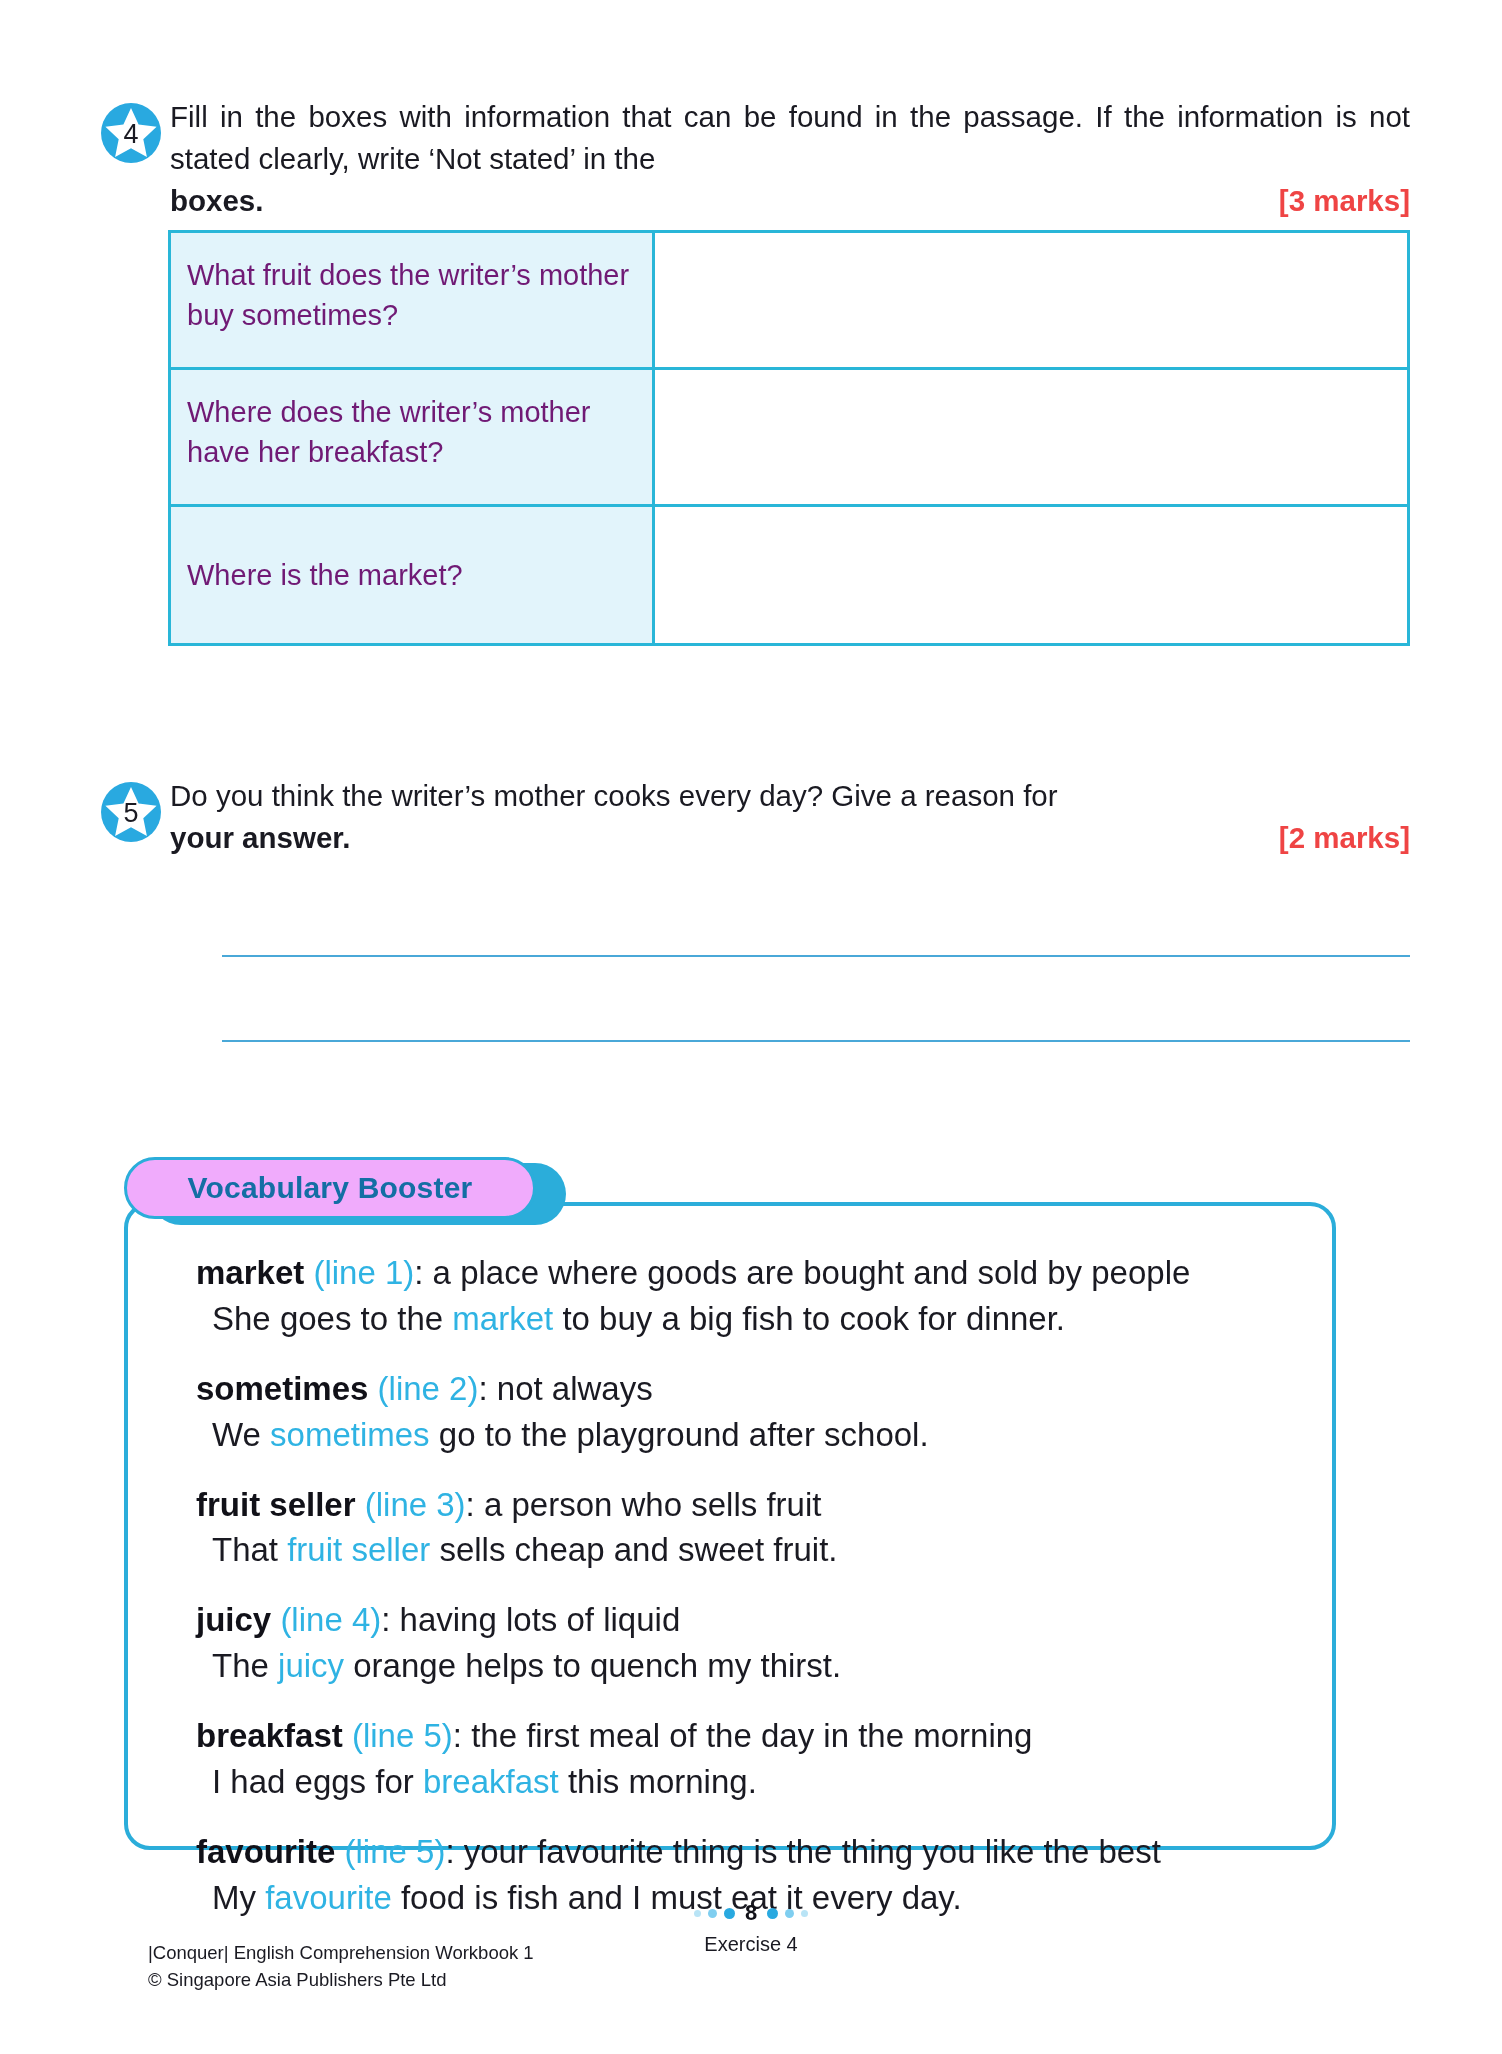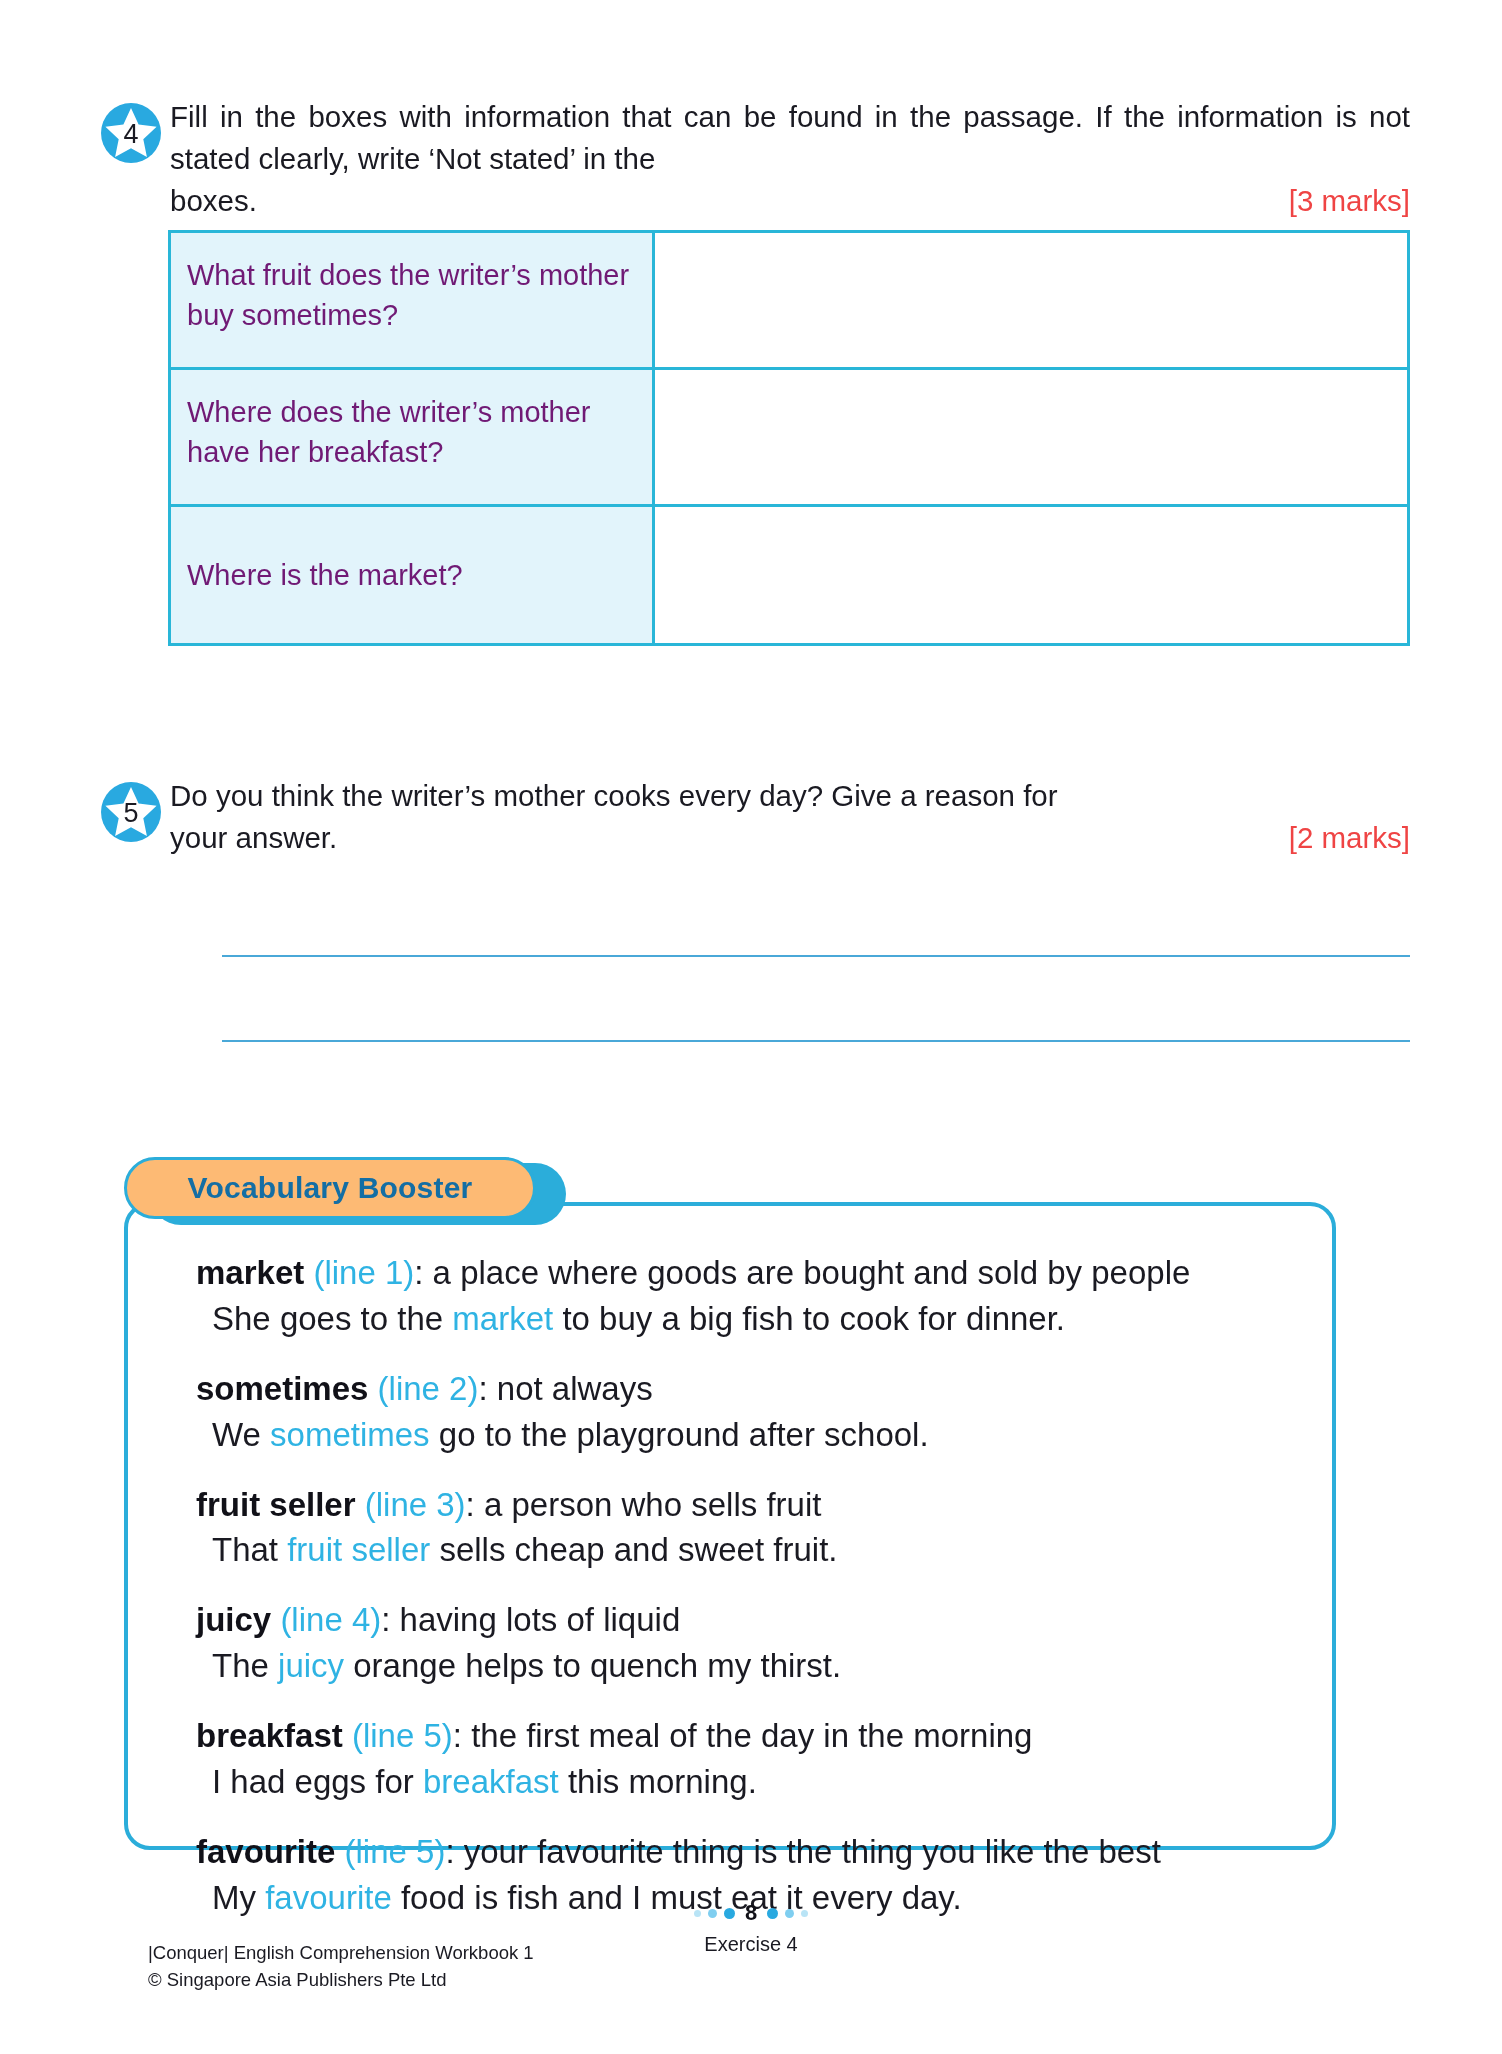--- a/index.html
+++ b/index.html
@@ -66,20 +66,21 @@
 
   .marks {
     color: #ef4444;
     font-size: 29.5px;
     white-space: nowrap;
   }
   .marks-row {
     display: flex;
     justify-content: space-between;
     align-items: baseline;
+    font-weight: bold;
   }
   .marks-row .tail { }
 
   
   #answer-table {
     position: absolute;
     left: 168px;
     top: 230px;
     width: 1242px;
     border: 3px solid #29b6d8;
@@ -150,21 +151,21 @@
     background: #2badda;
     border-radius: 31px;
     box-sizing: border-box;
   }
   #vocab-tab {
     position: absolute;
     left: 124px;
     top: 1157px;
     width: 412px;
     height: 62px;
-    background: #fdba74;
+    background: #f0abfc;
     border: 3px solid #2badda;
     border-radius: 31px;
     box-sizing: border-box;
     display: flex;
     align-items: center;
     justify-content: center;
   }
   #vocab-tab .tab-label {
     font-size: 30px;
     font-weight: bold;

